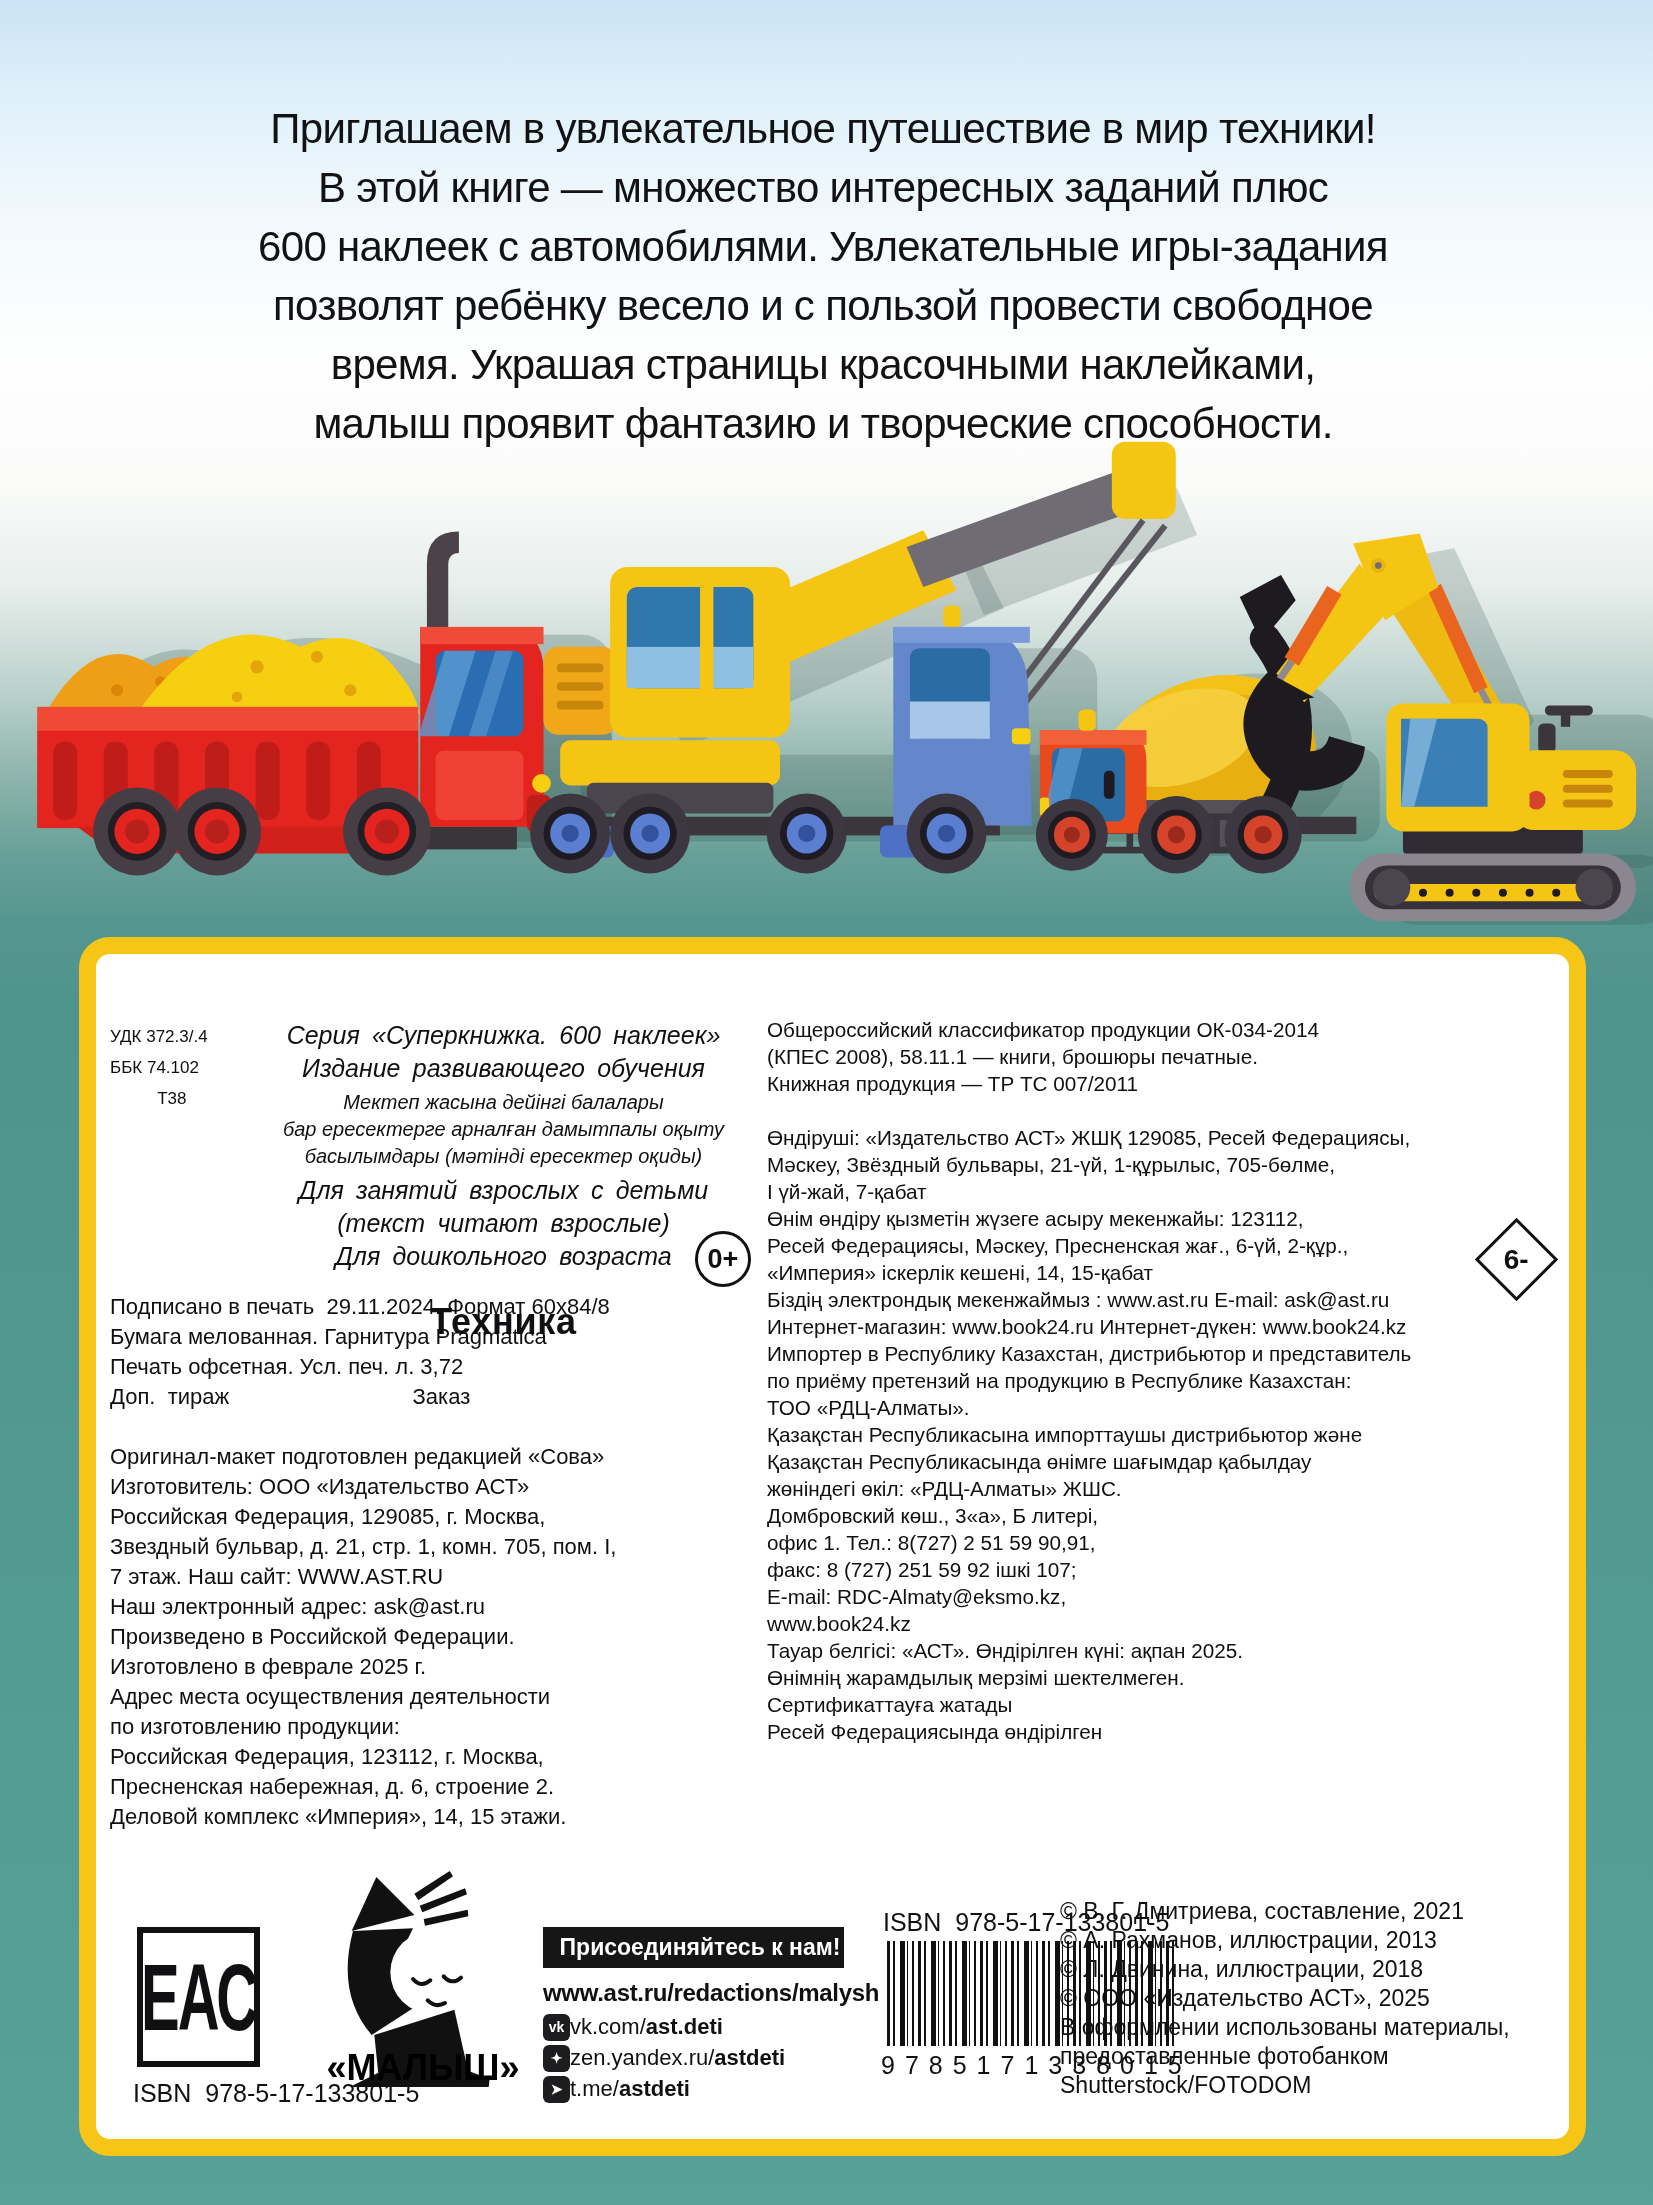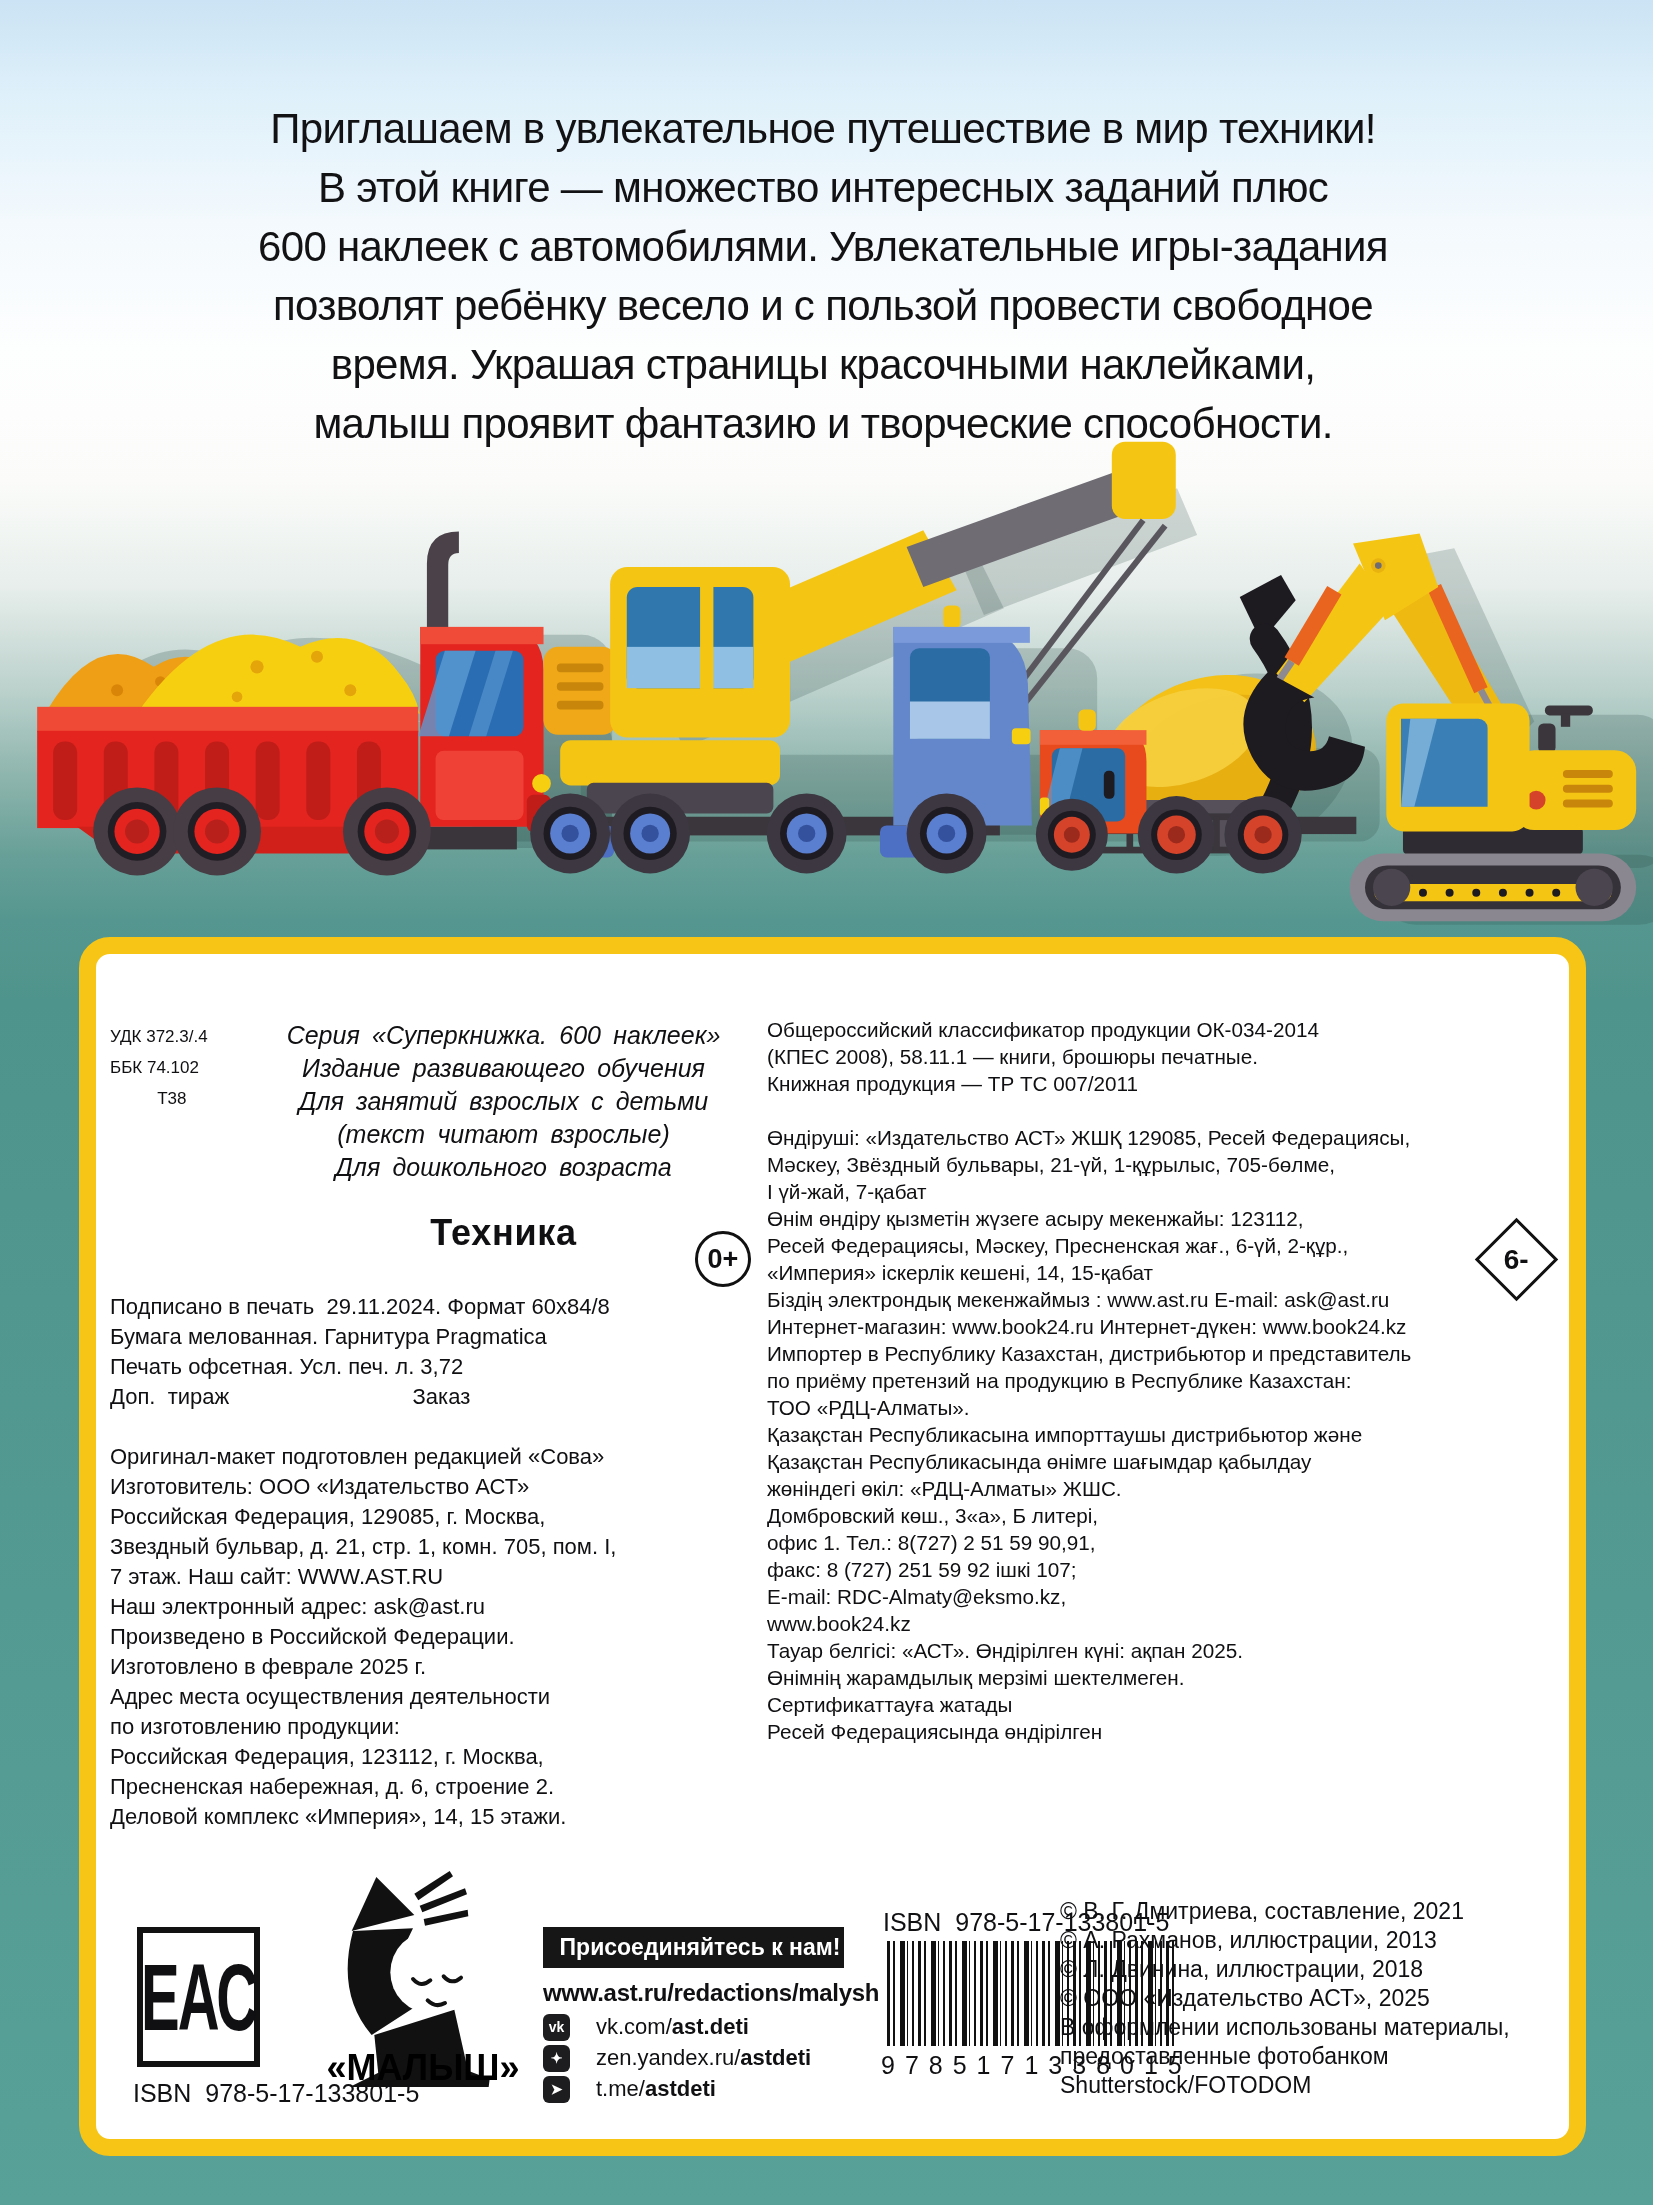--- a/index.html
+++ b/index.html
@@ -28,21 +28,21 @@
   .print-info{left:110px;top:1292px;font-size:22px;line-height:30px;}
   .right-col{left:767px;top:1016px;font-size:20.7px;line-height:27px;}
   .eac{left:137px;top:1927px;width:123px;height:140px;border:6.7px solid #111;box-sizing:border-box;
     display:flex;align-items:center;justify-content:center;background:#fff;}
   .eac span{font-size:61px;font-weight:800;letter-spacing:-2px;transform:scale(0.95,1.55);}
   .join-box{left:543px;top:1927px;width:288px;height:41px;background:#161616;color:#fff;
     display:flex;align-items:center;justify-content:center;font-size:23px;font-weight:bold;padding-left:13px;}
   .join-site{left:543px;top:1979px;width:288px;font-size:24px;font-weight:bold;letter-spacing:-0.3px;}
   .soc-row{left:543px;width:300px;height:28px;display:flex;align-items:center;font-size:22px;}
   .soc-ic{width:27px;height:27px;border-radius:6px;background:#1d1d1f;color:#fff;display:flex;
-    align-items:center;justify-content:center;font-size:14px;font-weight:bold;margin-right:26px;flex:0 0 27px;}
+    align-items:center;justify-content:center;font-size:14px;font-weight:bold;margin-right:0;flex:0 0 27px;}
   .isbn-top{left:883px;top:1908px;font-size:25px;}
   .bars{left:887px;top:1941px;width:287px;height:105px;
     background:repeating-linear-gradient(90deg,#111 0 3.3px,#fff 3.3px 6px,#111 6px 8px,#fff 8px 12.7px,
       #111 12.7px 18px,#fff 18px 20px,#111 20px 21.3px,#fff 21.3px 25px,#111 25px 27px,#fff 27px 31px);}
   .bar-digits{left:881px;top:2051px;width:300px;font-size:25px;letter-spacing:10px;}
   .copyright{left:1060px;top:1897px;font-size:23px;line-height:29px;}
   .isbn-bottom{left:133px;top:2079px;font-size:25px;}
   svg text{font-family:"Liberation Sans",sans-serif;}
 </style>
 </head>
@@ -276,20 +276,23 @@
 
   <div class="abs panel"></div>
 
   <div class="abs udk pre">УДК 372.3/.4
 ББК 74.102
           Т38</div>
 
   <div class="abs series">
     <div class="ser-big">Серия  «Суперкнижка. 600 наклеек»</div>
     <div class="ser-big">Издание  развивающего  обучения</div>
+    <div class="ser-kz" style="white-space:pre-line;">Мектеп жасына дейінгі балалары
+бар ересектерге арналған дамытпалы оқыту
+басылымдары (мәтінді ересектер оқиды)</div>
     <div class="ser-big">Для  занятий  взрослых  с  детьми</div>
     <div class="ser-big">(текст  читают  взрослые)</div>
     <div class="ser-big">Для  дошкольного возраста</div>
     <div class="book-title">Техника</div>
   </div>
 
   <div class="abs badge0">0+</div>
   <div class="abs badge6">
     <span>6-</span>
   </div>

